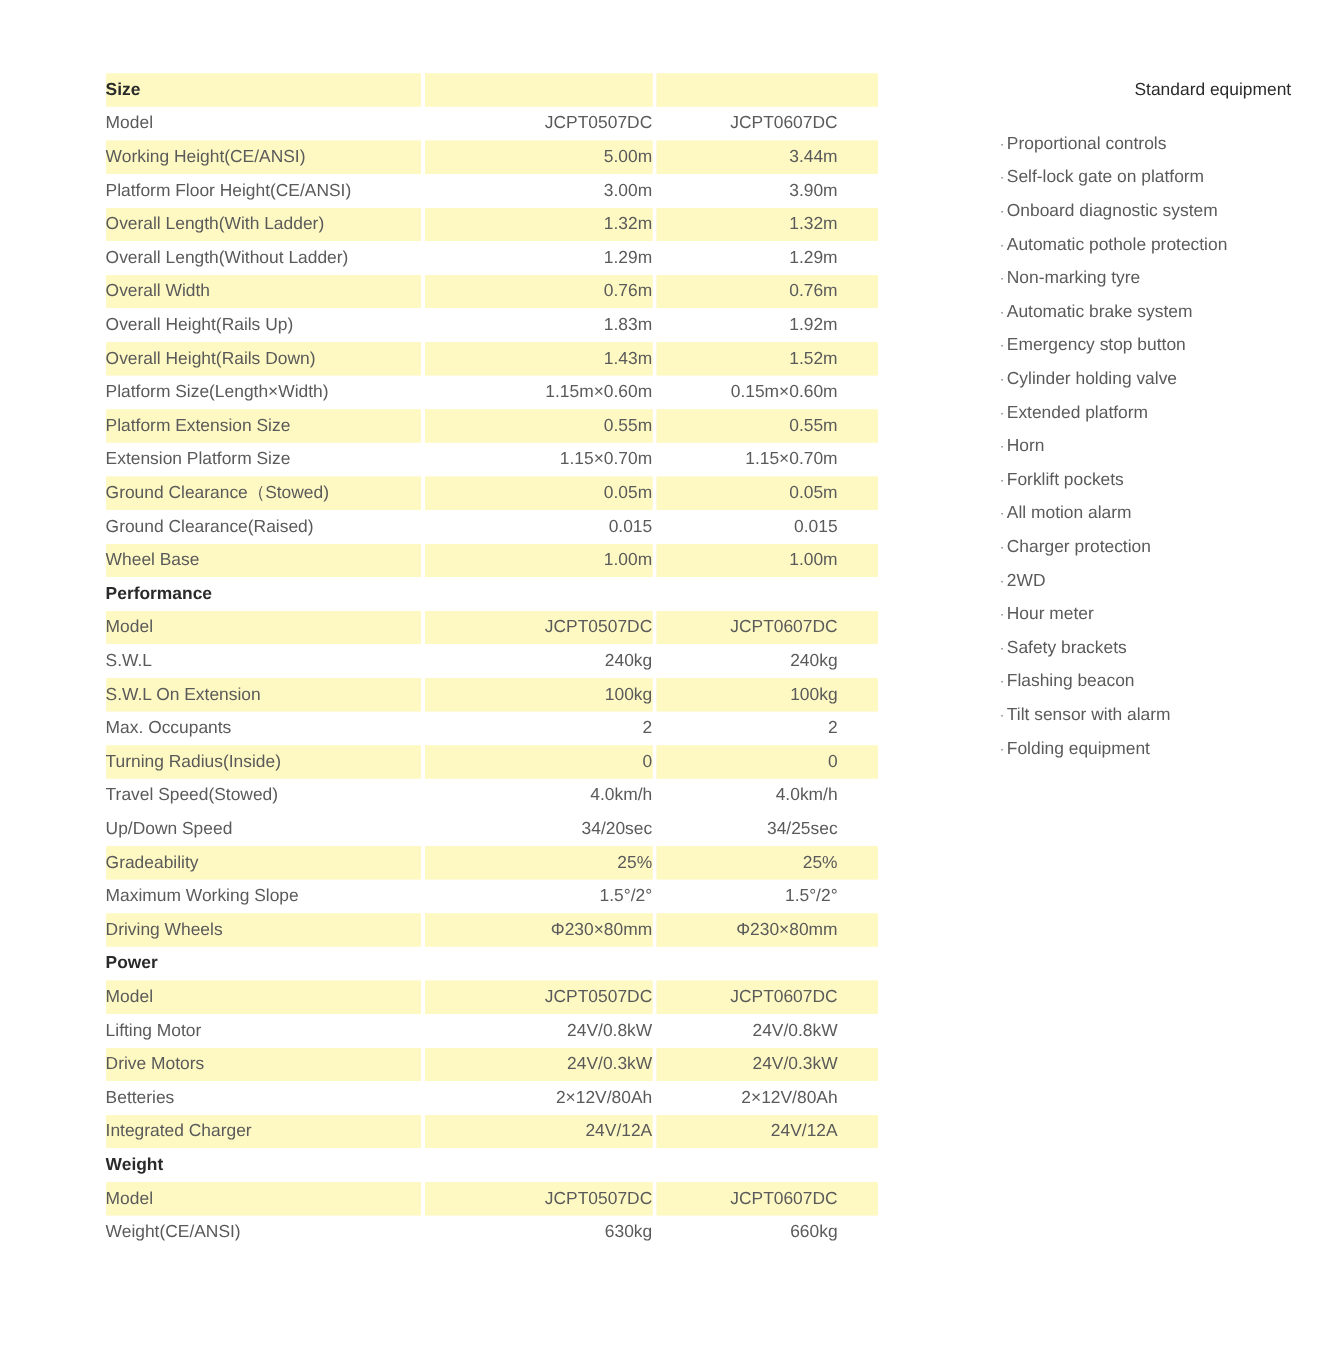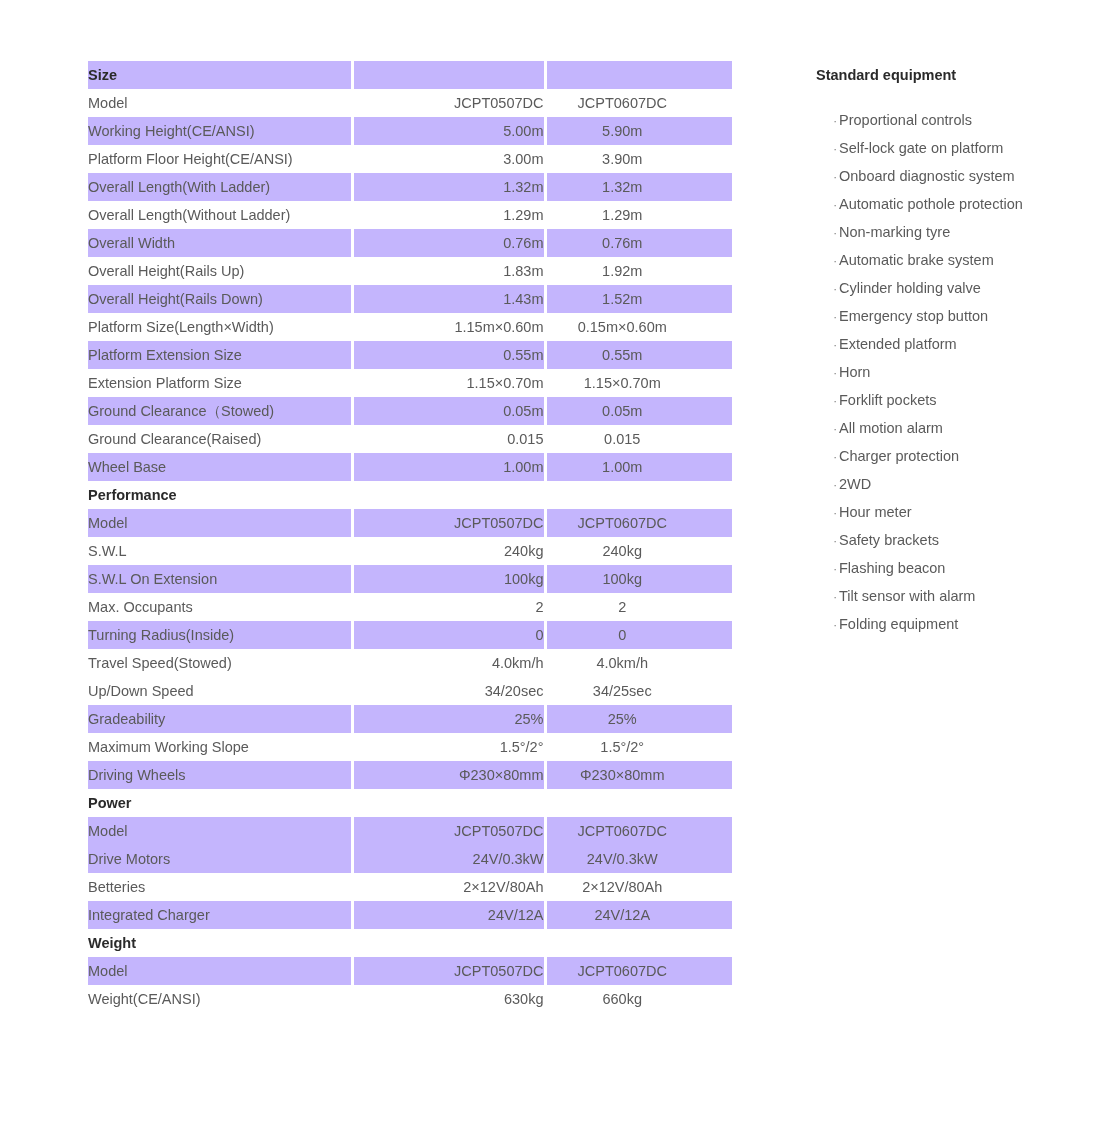--- a/index.html
+++ b/index.html
@@ -47,25 +47,24 @@
   .cell-label {
     padding-left: 16px;
     text-align: left;
   }
   .cell-val {
     padding-right: 34px;
     text-align: right;
   }
   .cell-val.second {
     padding-right: 34px;
-    text-align: center;
   }
 
   
-  tr.stripe td { background: #c4b5fd; margin-left: 36px; }
+  tr.stripe td { background: #fef9c3; margin-left: 36px; }
   tr.plain  td { background: #ffffff; }
 
   
   td.col-a, td.col-b {
     border-left: 3px solid #ffffff;
   }
 
   td.section {
     font-weight: bold;
     color: #2a2a2a;
@@ -74,25 +73,26 @@
 
   
   .equipment {
     position: absolute;
     left: 816px;
     top: 61px;
     width: 260px;
   }
   .equip-title {
     font-size: 14.5px;
-    font-weight: bold;
+    font-weight: normal;
     color: #2a2a2a;
     line-height: 28px;
     height: 28px;
     white-space: nowrap;
+    text-align: right;
   }
   .equip-list {
     list-style: none;
     margin: 17px;
     padding: 0;
   }
   .equip-item {
     font-size: 14.5px;
     color: #5a5a5a;
     line-height: 28px;
@@ -124,21 +124,21 @@
           <td class="cell-val second col-b"></td>
         </tr>
         <tr class="plain">
           <td class="cell-label col-label">Model</td>
           <td class="cell-val col-a">JCPT0507DC</td>
           <td class="cell-val second col-b">JCPT0607DC</td>
         </tr>
         <tr class="stripe">
           <td class="cell-label col-label">Working Height(CE/ANSI)</td>
           <td class="cell-val col-a">5.00m</td>
-          <td class="cell-val second col-b">5.90m</td>
+          <td class="cell-val second col-b">3.44m</td>
         </tr>
         <tr class="plain">
           <td class="cell-label col-label">Platform Floor Height(CE/ANSI)</td>
           <td class="cell-val col-a">3.00m</td>
           <td class="cell-val second col-b">3.90m</td>
         </tr>
         <tr class="stripe">
           <td class="cell-label col-label">Overall Length(With Ladder)</td>
           <td class="cell-val col-a">1.32m</td>
           <td class="cell-val second col-b">1.32m</td>
@@ -250,20 +250,25 @@
         </tr>
         <tr class="plain">
           <td class="cell-label col-label section">Power</td>
           <td class="cell-val col-a"></td>
           <td class="cell-val second col-b"></td>
         </tr>
         <tr class="stripe">
           <td class="cell-label col-label">Model</td>
           <td class="cell-val col-a">JCPT0507DC</td>
           <td class="cell-val second col-b">JCPT0607DC</td>
+        </tr>
+        <tr class="plain">
+          <td class="cell-label col-label">Lifting Motor</td>
+          <td class="cell-val col-a">24V/0.8kW</td>
+          <td class="cell-val second col-b">24V/0.8kW</td>
         </tr>
         <tr class="stripe">
           <td class="cell-label col-label">Drive Motors</td>
           <td class="cell-val col-a">24V/0.3kW</td>
           <td class="cell-val second col-b">24V/0.3kW</td>
         </tr>
         <tr class="plain">
           <td class="cell-label col-label">Betteries</td>
           <td class="cell-val col-a">2×12V/80Ah</td>
           <td class="cell-val second col-b">2×12V/80Ah</td>
@@ -293,22 +298,22 @@
 
   <div class="equipment">
     <div class="equip-title">Standard equipment</div>
     <ul class="equip-list">
         <li class="equip-item"><span class="equip-bullet">·</span><span>Proportional controls</span></li>
         <li class="equip-item"><span class="equip-bullet">·</span><span>Self-lock gate on platform</span></li>
         <li class="equip-item"><span class="equip-bullet">·</span><span>Onboard diagnostic system</span></li>
         <li class="equip-item"><span class="equip-bullet">·</span><span>Automatic pothole protection</span></li>
         <li class="equip-item"><span class="equip-bullet">·</span><span>Non-marking tyre</span></li>
         <li class="equip-item"><span class="equip-bullet">·</span><span>Automatic brake system</span></li>
+        <li class="equip-item"><span class="equip-bullet">·</span><span>Emergency stop button</span></li>
         <li class="equip-item"><span class="equip-bullet">·</span><span>Cylinder holding valve</span></li>
-        <li class="equip-item"><span class="equip-bullet">·</span><span>Emergency stop button</span></li>
         <li class="equip-item"><span class="equip-bullet">·</span><span>Extended platform</span></li>
         <li class="equip-item"><span class="equip-bullet">·</span><span>Horn</span></li>
         <li class="equip-item"><span class="equip-bullet">·</span><span>Forklift pockets</span></li>
         <li class="equip-item"><span class="equip-bullet">·</span><span>All motion alarm</span></li>
         <li class="equip-item"><span class="equip-bullet">·</span><span>Charger protection</span></li>
         <li class="equip-item"><span class="equip-bullet">·</span><span>2WD</span></li>
         <li class="equip-item"><span class="equip-bullet">·</span><span>Hour meter</span></li>
         <li class="equip-item"><span class="equip-bullet">·</span><span>Safety brackets</span></li>
         <li class="equip-item"><span class="equip-bullet">·</span><span>Flashing beacon</span></li>
         <li class="equip-item"><span class="equip-bullet">·</span><span>Tilt sensor with alarm</span></li>

